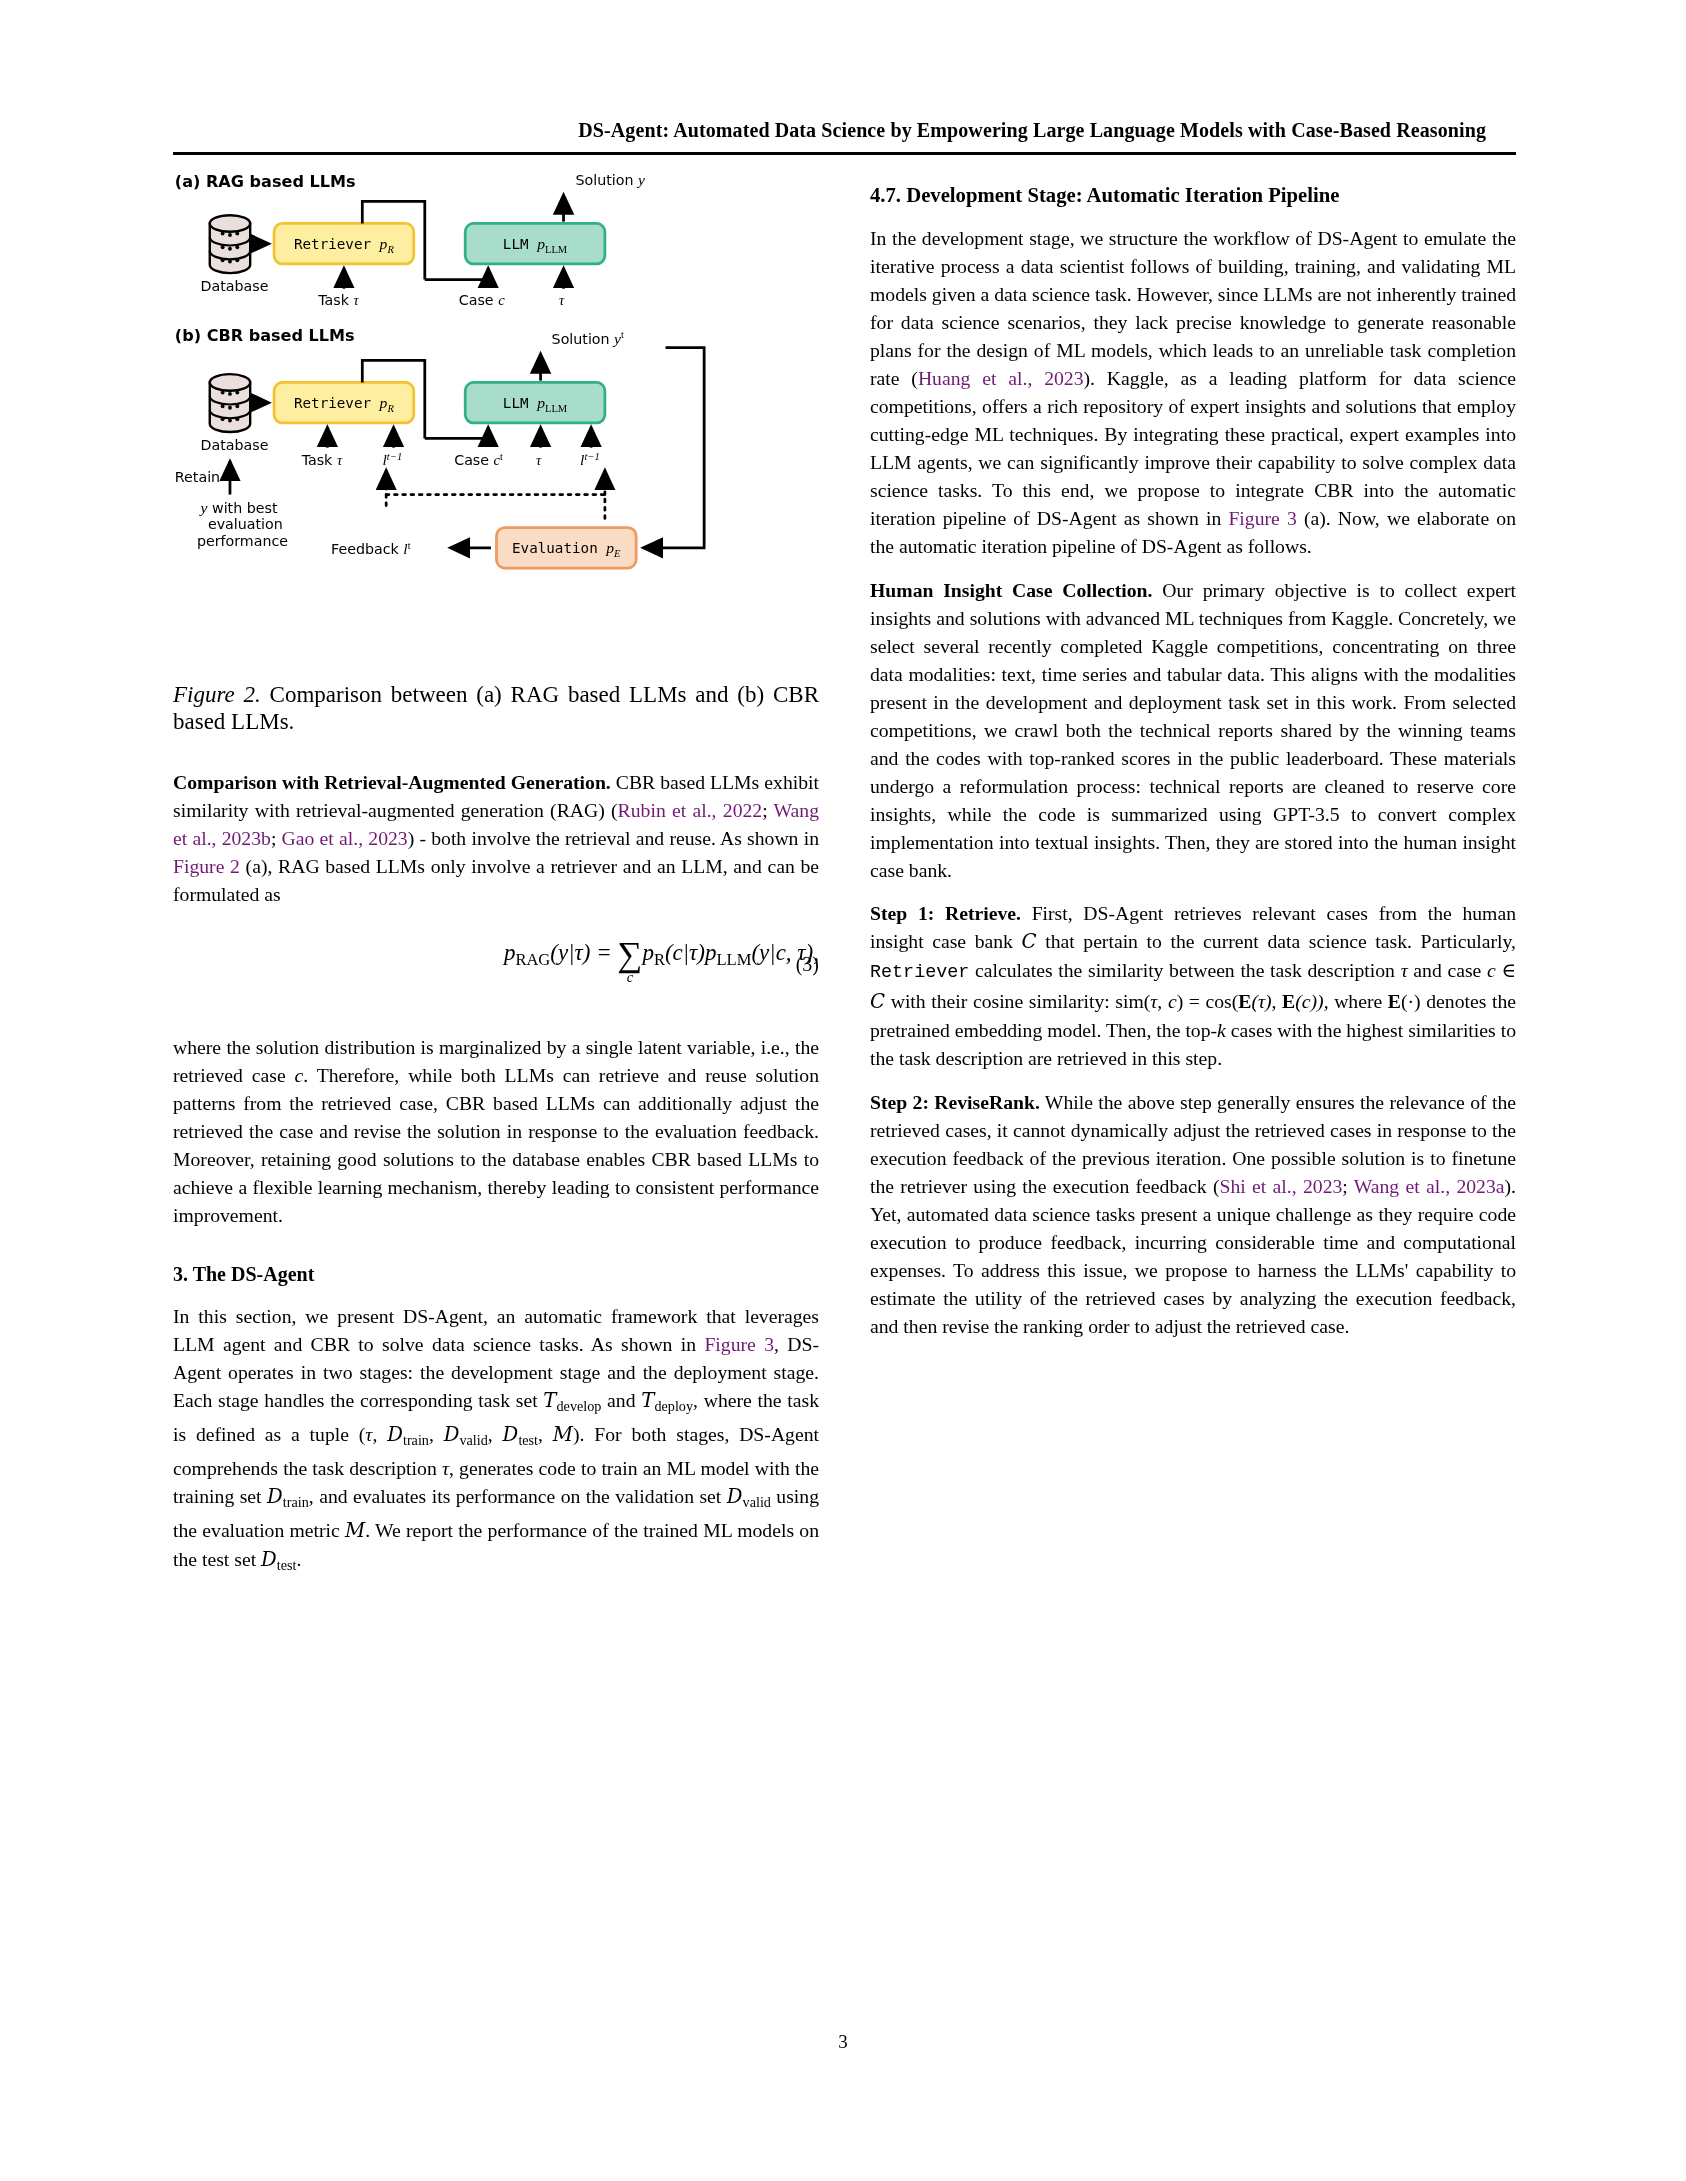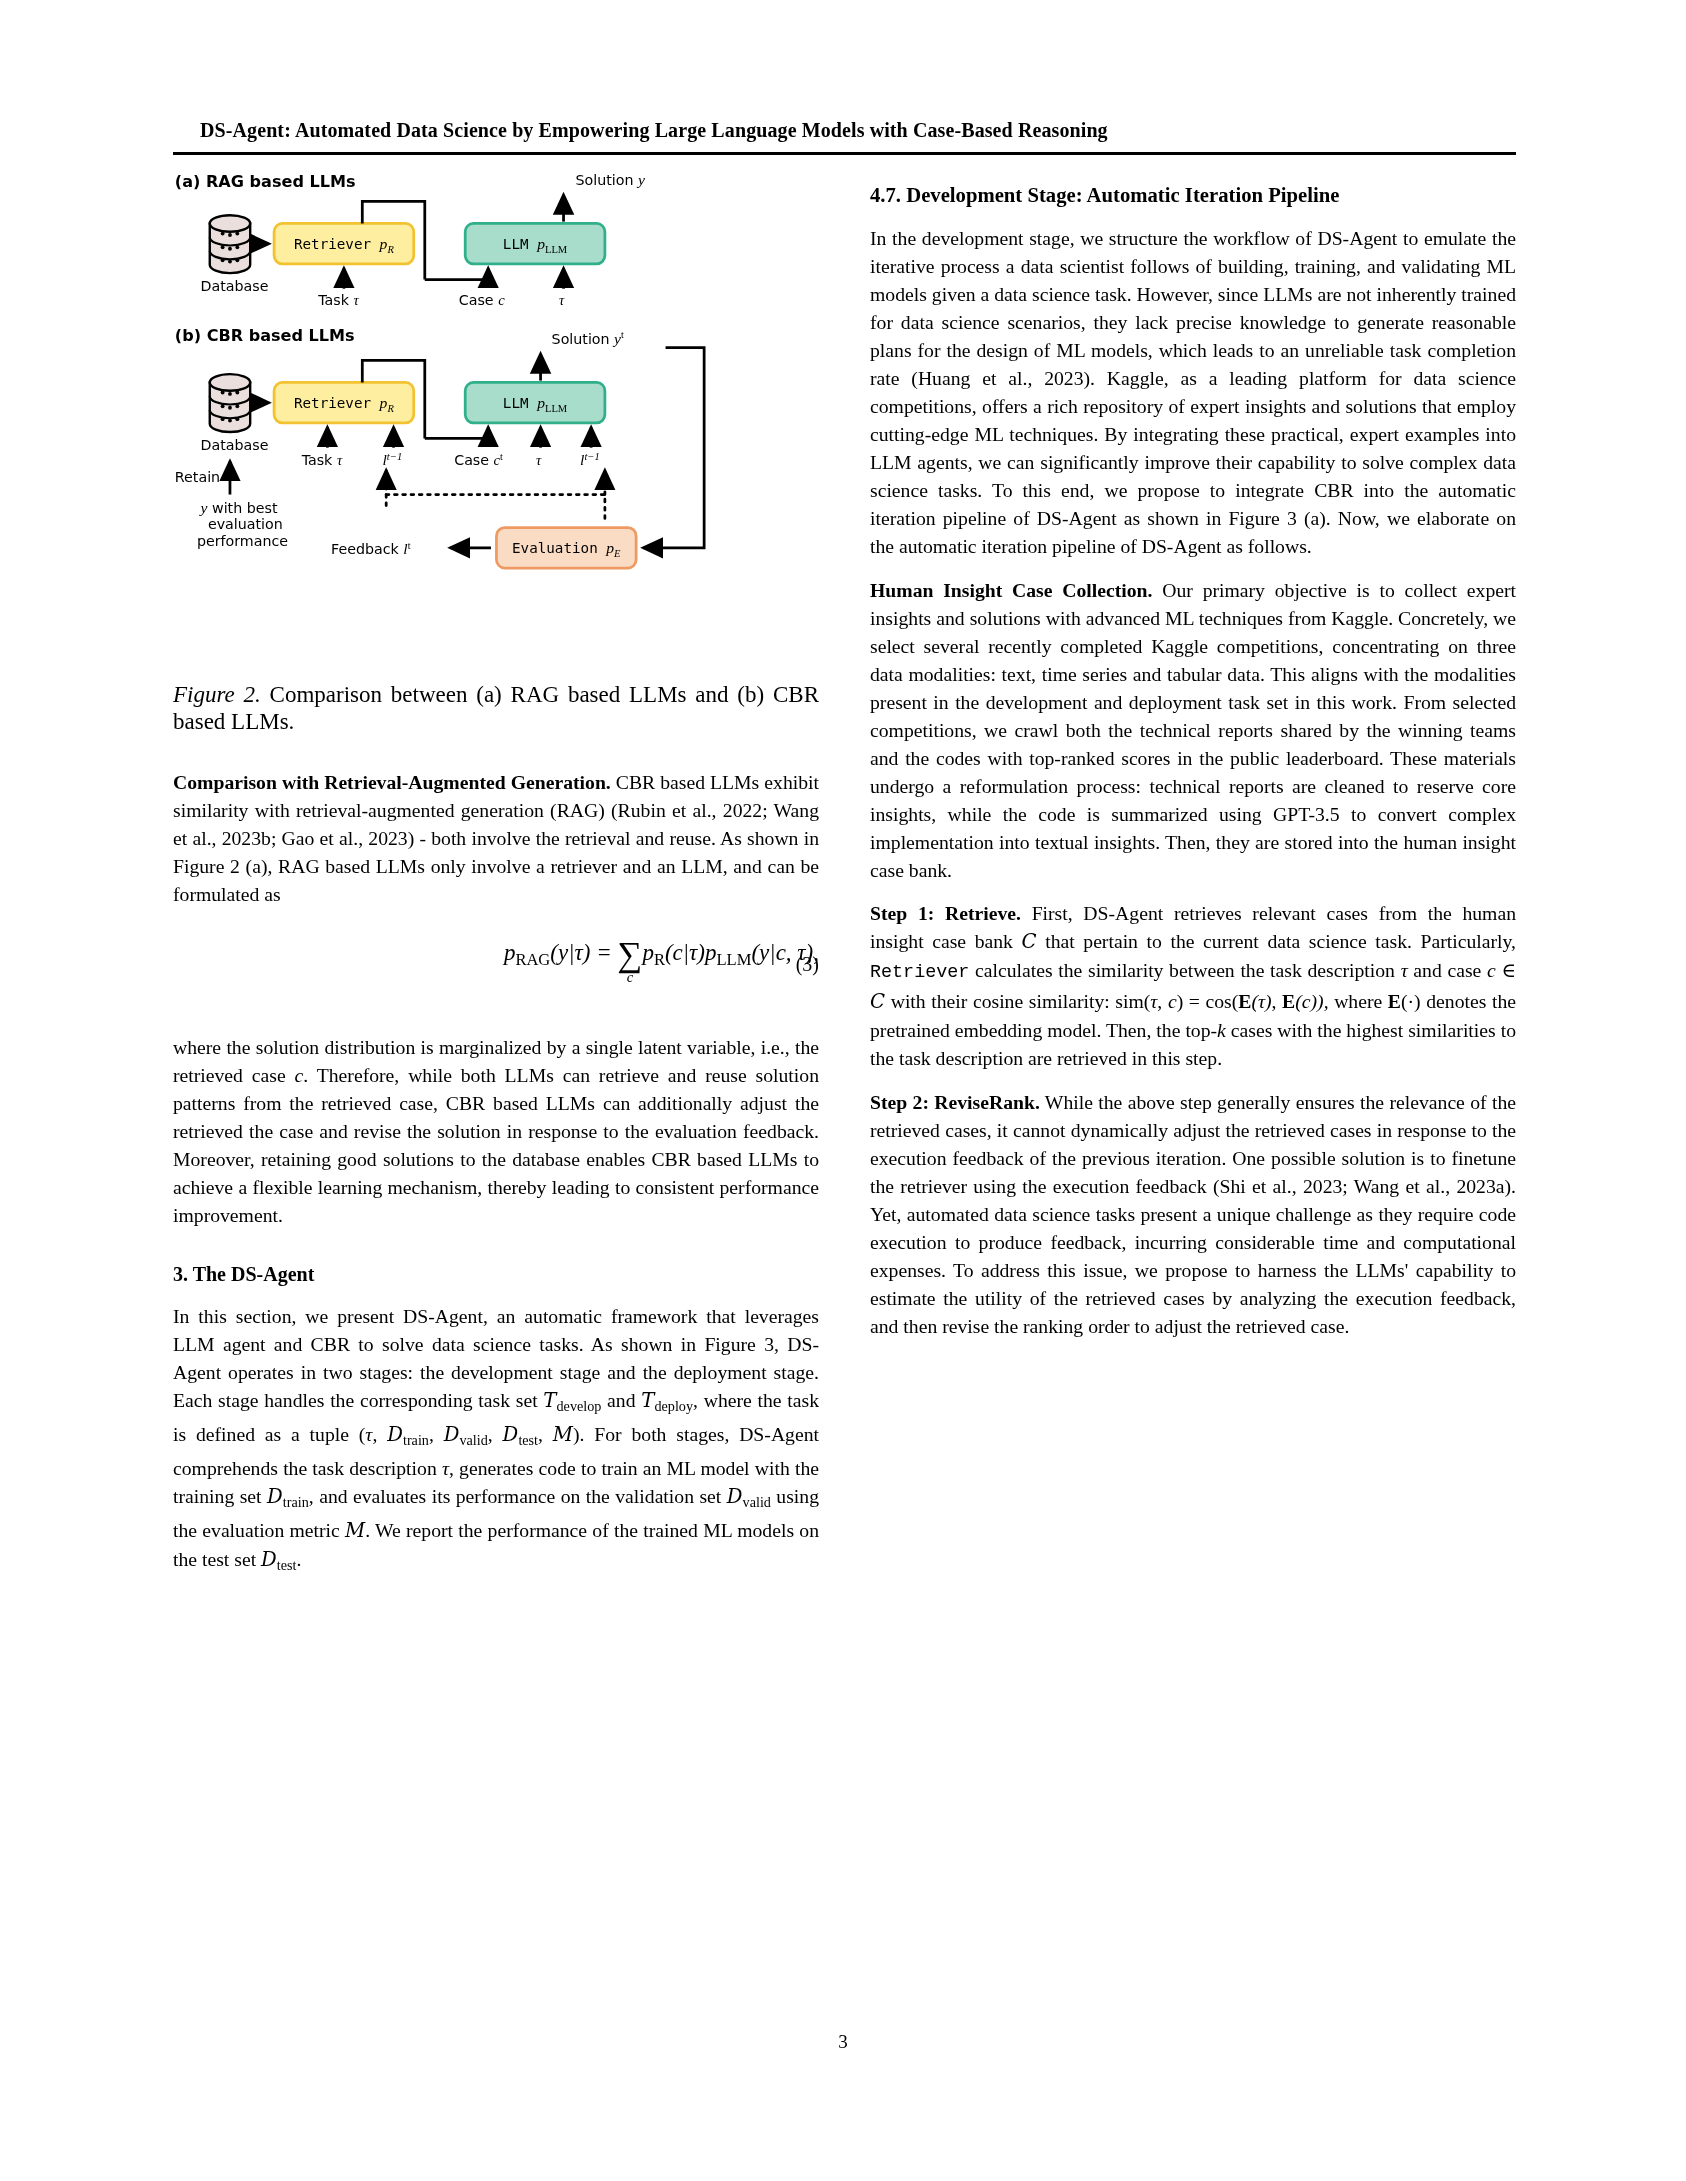--- a/index.html
+++ b/index.html
@@ -20,21 +20,21 @@
     width: 1686px;
     height: 2182px;
   }
 
   
   .runhead {
     position: absolute;
     left: 200px;
     top: 119px;
     width: 1286px;
-    text-align: left;
+    text-align: right;
     font-weight: bold;
     font-size: 20px;
     letter-spacing: 0.1px;
   }
   .runrule {
     position: absolute;
     left: 173px;
     top: 152px;
     width: 1343px;
     height: 3.2px;
@@ -69,21 +69,21 @@
   }
   .h3 {
     font-weight: bold;
     font-size: 20.7px;
     line-height: 27.5px;
     margin-top: 1.8px;
     margin-bottom: 14.7px;
     text-align: left;
   }
   .runin { font-weight: bold; }
-  .cite { color: #000000; }
+  .cite { color: #701a75; }
   .mono { font-family: "Liberation Mono", "DejaVu Sans Mono", monospace; font-size: 18.4px; }
   .it { font-style: italic; }
 
   
   .mi { font-style: italic; font-family: "Liberation Serif", serif; }
   .cal { font-style: italic; font-family: "DejaVu Serif", serif; }
   .sub { font-size: 0.72em; vertical-align: -0.28em; font-style: normal; }
   .bb { font-weight: bold; font-family: "Liberation Serif", serif; }
 
   

